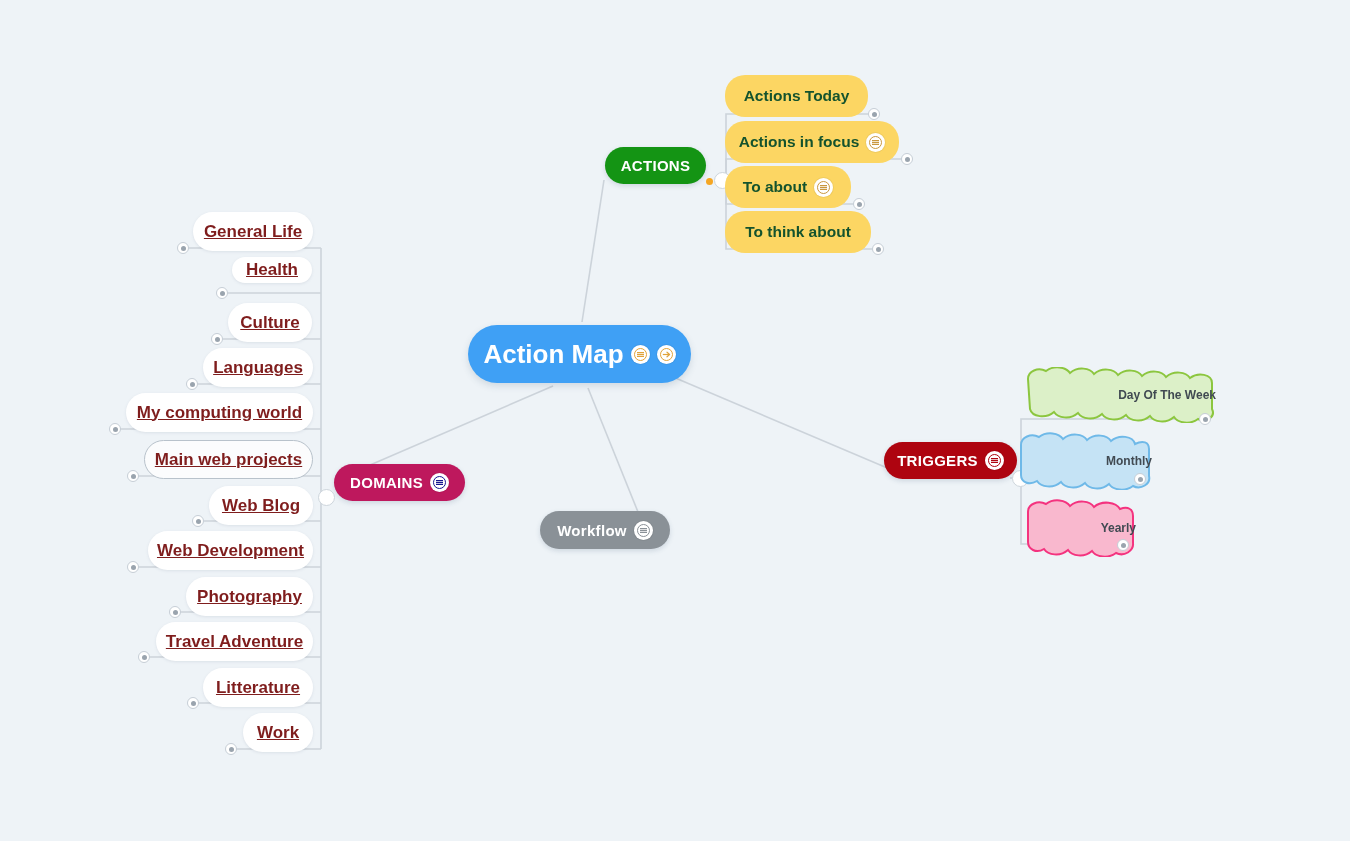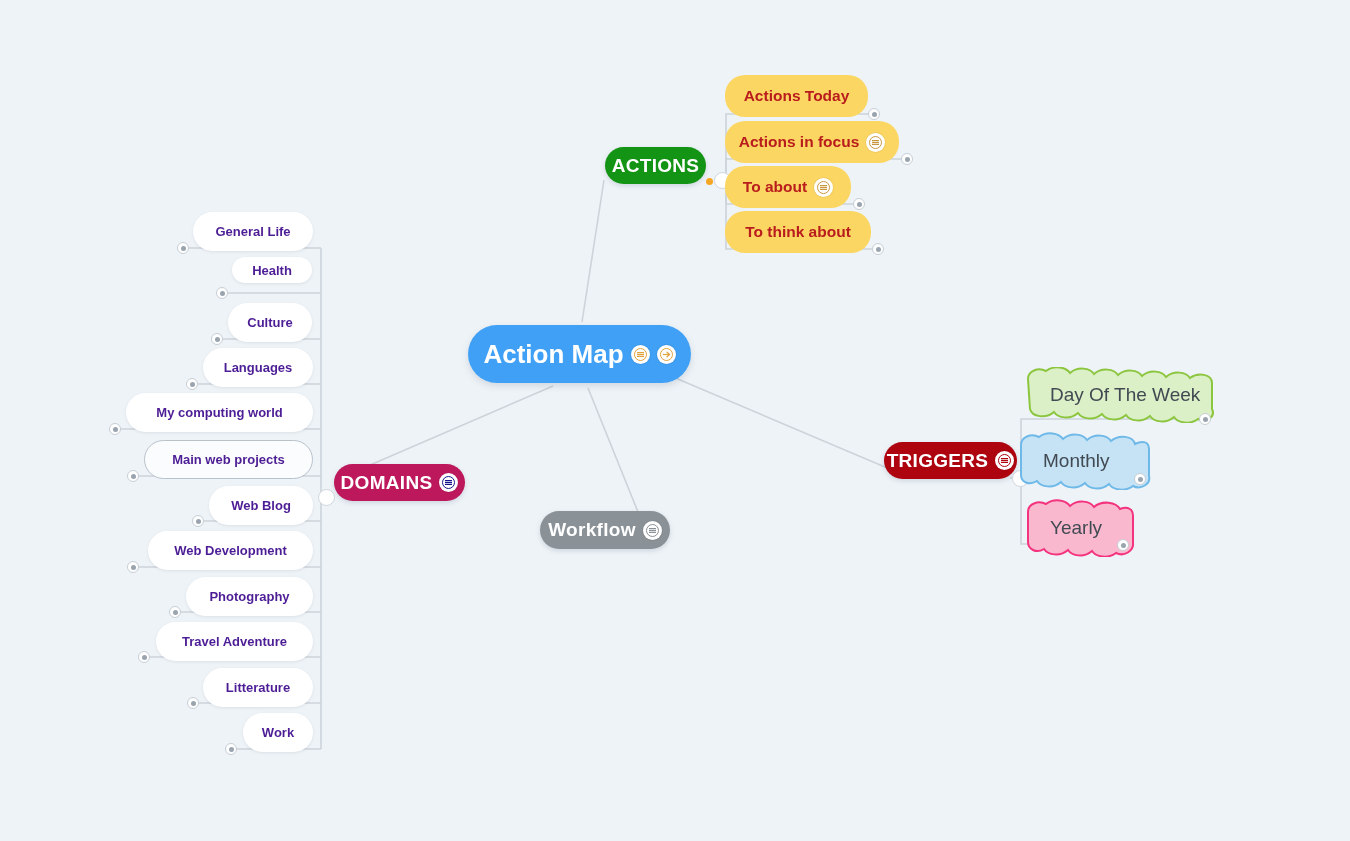--- a/index.html
+++ b/index.html
@@ -48,63 +48,64 @@
     font-size: 26px;
     font-weight: bold;
     padding: 0 26px;
     box-shadow: 0 3px 7px rgba(60,90,120,0.17);
   }
 
   
   .n-branch {
     border-radius: 22px;
     color: #ffffff;
-    font-size: 19px;
+    font-size: 15px;
     font-weight: bold;
     padding: 0 20px;
     letter-spacing: 0.3px;
     box-shadow: 0 2px 5px rgba(60,90,120,0.18);
   }
   .n-actions  { background: #149414; }
   .n-domains  { background: #be185d; }
   .n-triggers { background: #ae0410; }
   .n-workflow { background: #8a9197; }
 
   
   .n-yellow {
     background: #fcd663;
     border-radius: 20px;
-    color: #b91c1c;
+    color: #14532d;
     font-size: 15.5px;
     font-weight: bold;
     padding: 0 18px;
   }
 
   
   .n-white {
     background: #ffffff;
     border-radius: 20px;
-    color: #4c1d95;
-    font-size: 13px;
+    color: #7f1d1d;
+    font-size: 17px;
     font-weight: bold;
     padding: 0 18px;
     box-shadow: 0 1px 3px rgba(90,110,130,0.13);
+    text-decoration: underline;
   }
   .n-white.outlined {
     background: #fbfcfd;
     border: 1.4px solid #b8c2cb;
     box-shadow: none;
   }
 
   
   .n-cloud {
     color: #414a52;
-    font-size: 19px;
-    font-weight: normal;
-    justify-content: flex-start;
+    font-size: 12px;
+    font-weight: bold;
+    justify-content: flex-end;
     padding-left: 26px;
     background: transparent;
   }
   .n-cloud .cloudbg {
     position: absolute;
     left: 0; top: 0;
     width: 100%;
     height: 100%;
     z-index: 0;
   }

